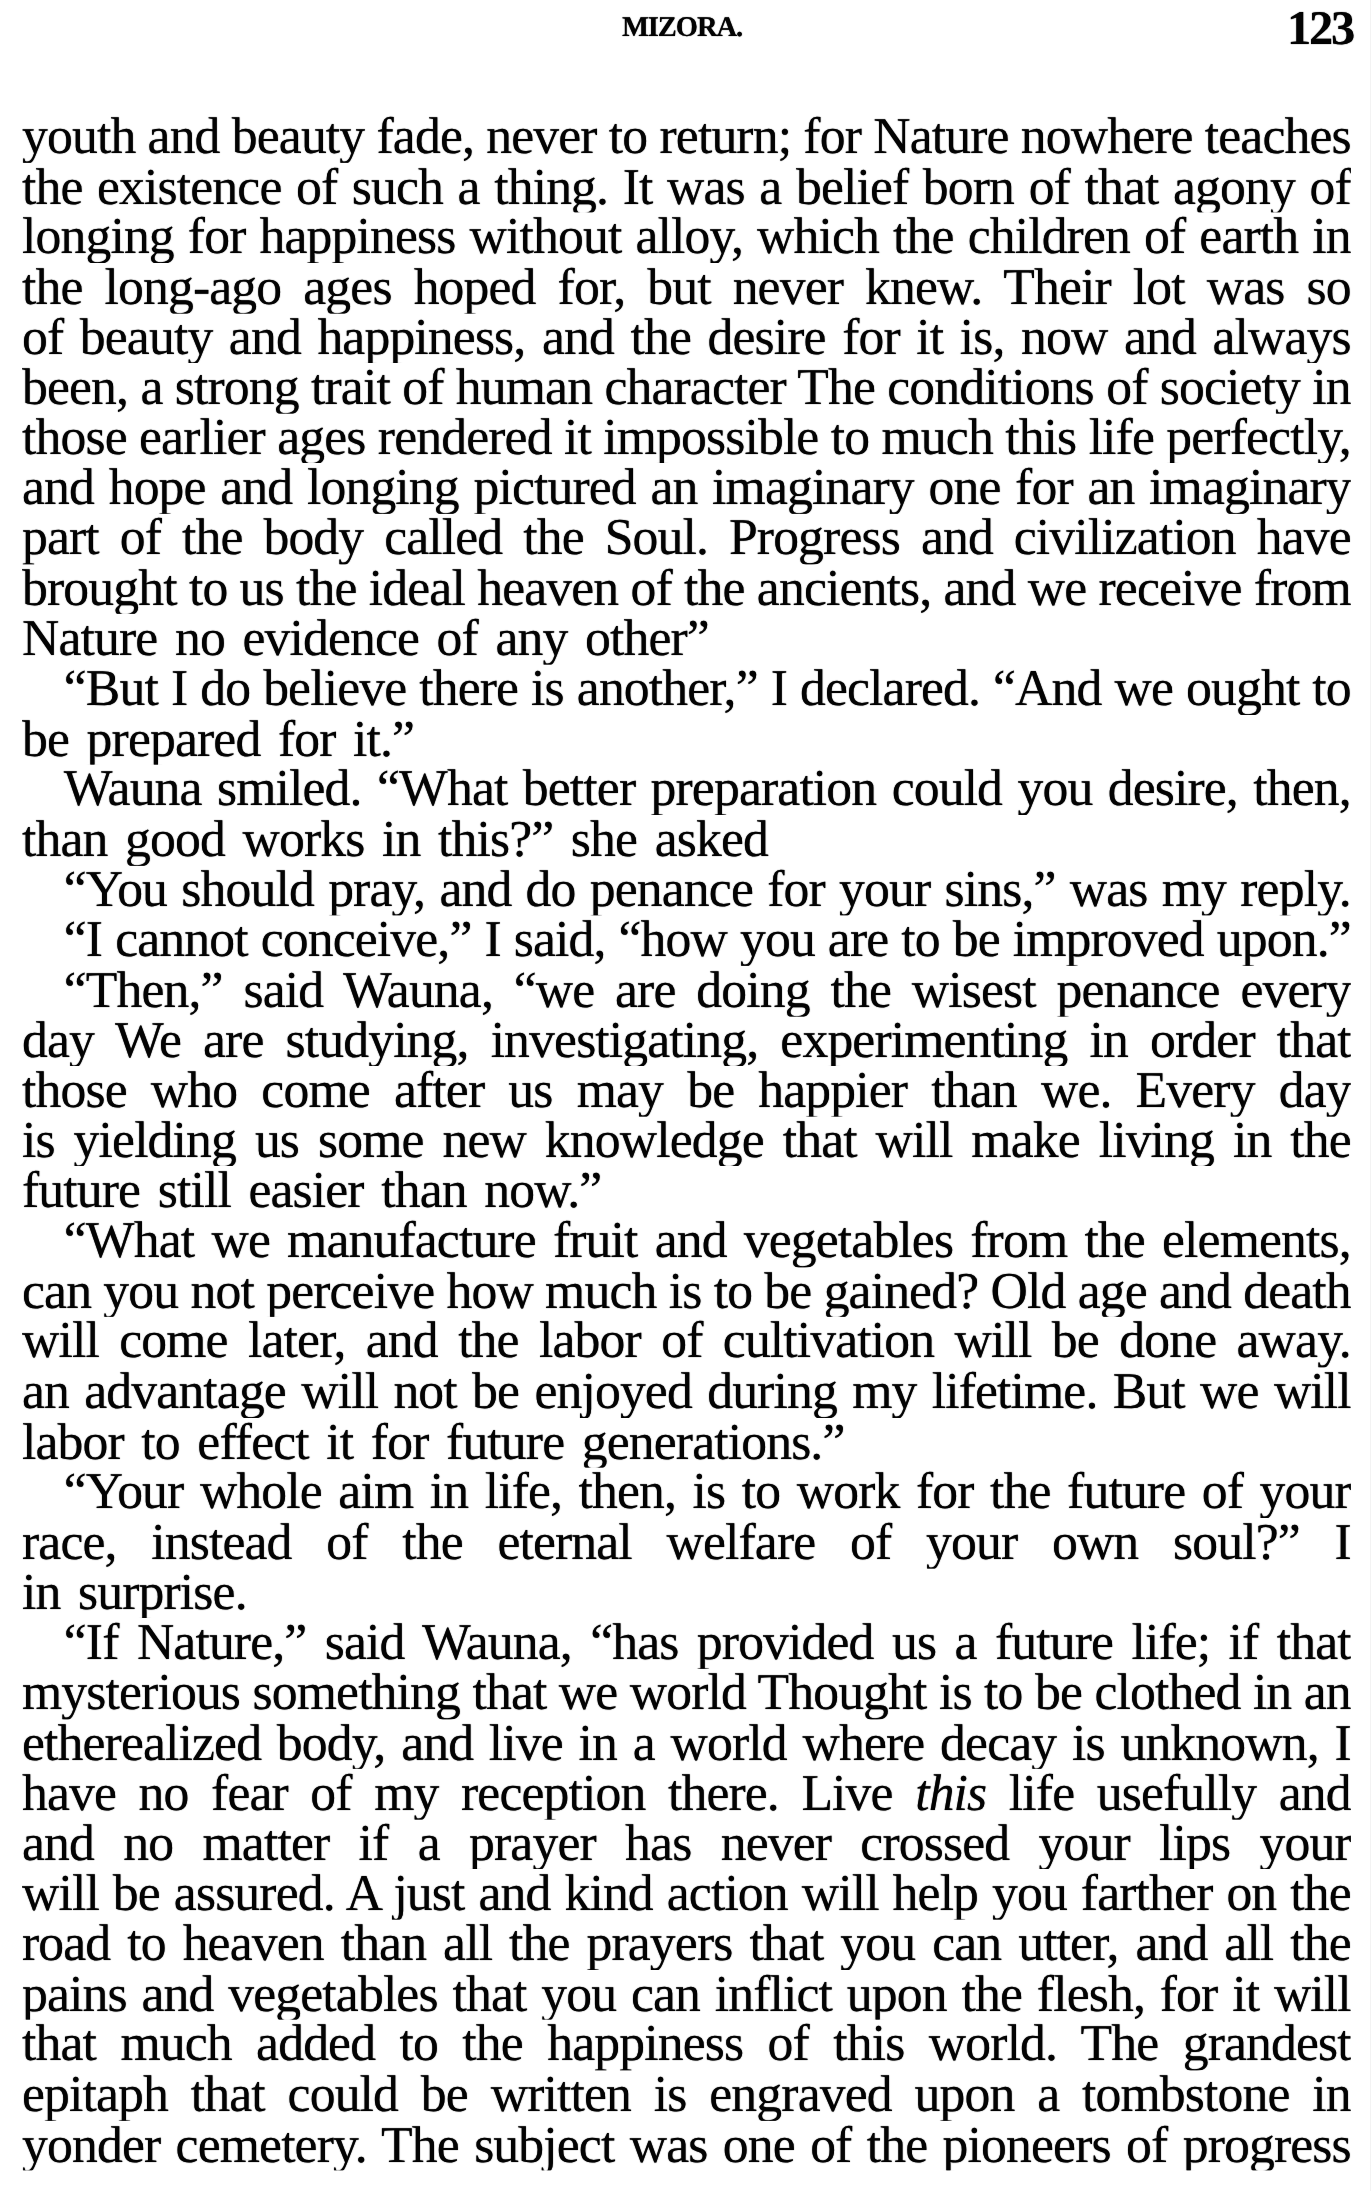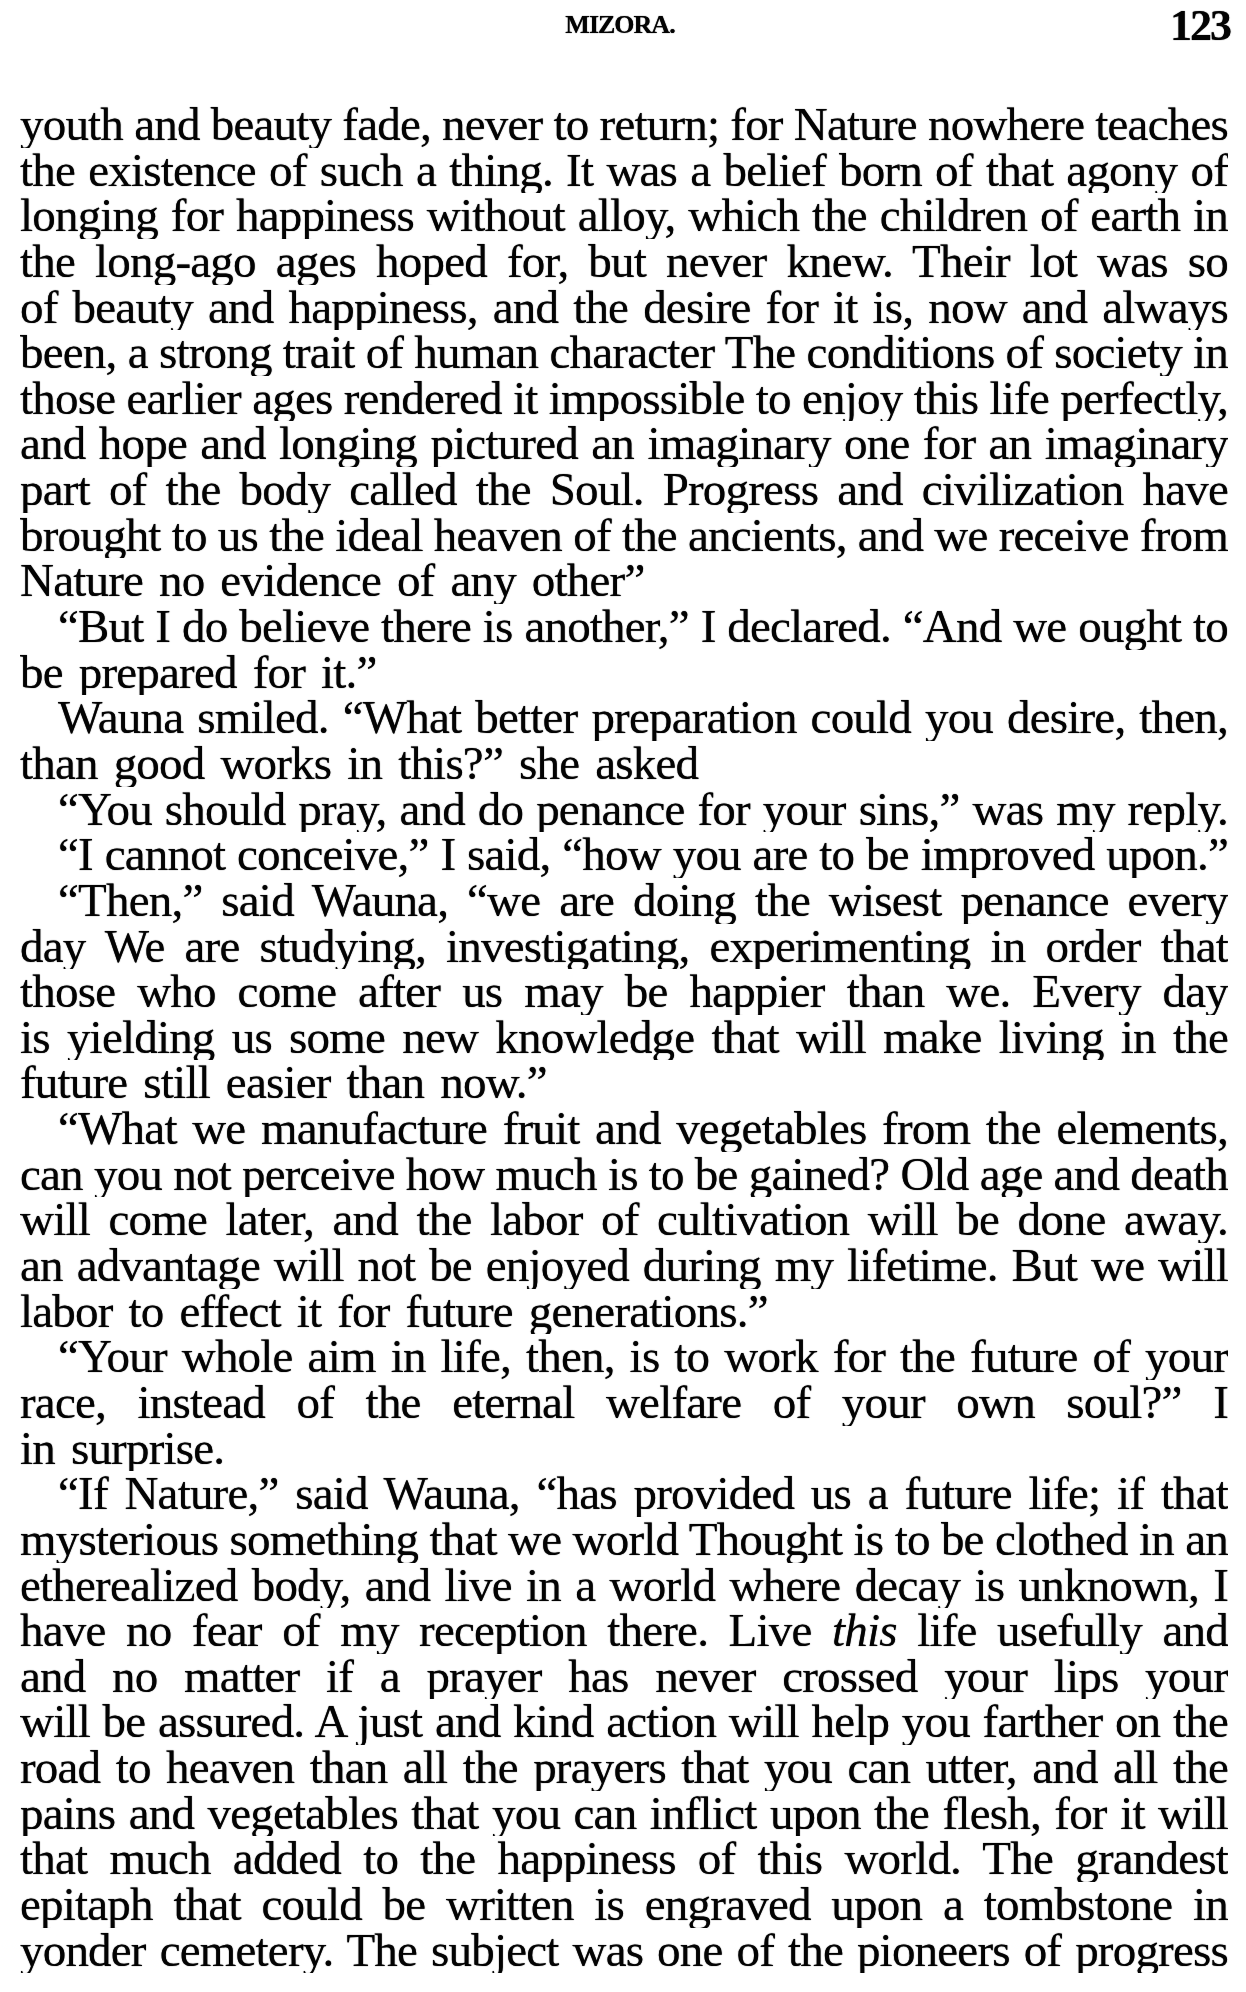--- a/index.html
+++ b/index.html
@@ -50,21 +50,21 @@
     <span class="folio">123</span>
   </div>
   <div class="bodytext" id="bodytext">
       <div>
         <div class="line"><span>youth and beauty fade, never to return; for Nature nowhere teaches</span></div>
         <div class="line"><span>the existence of such a thing. It was a belief born of that agony of</span></div>
         <div class="line"><span>longing for happiness without alloy, which the children of earth in</span></div>
         <div class="line"><span>the long-ago ages hoped for, but never knew. Their lot was so barren</span></div>
         <div class="line"><span>of beauty and happiness, and the desire for it is, now and always has</span></div>
         <div class="line"><span>been, a strong trait of human character The conditions of society in</span></div>
-        <div class="line"><span>those earlier ages rendered it impossible to enjoy this life perfectly,</span></div>
+        <div class="line"><span>those earlier ages rendered it impossible to much this life perfectly,</span></div>
         <div class="line"><span>and hope and longing pictured an imaginary one for an imaginary</span></div>
         <div class="line"><span>part of the body called the Soul. Progress and civilization have</span></div>
         <div class="line"><span>brought to us the ideal heaven of the ancients, and we receive from</span></div>
         <div class="line endline"><span>Nature no evidence of any other”</span></div>
       </div>
       <div>
         <div class="line indent"><span>“But I do believe there is another,” I declared. “And we ought to</span></div>
         <div class="line endline"><span>be prepared for it.”</span></div>
       </div>
       <div>

